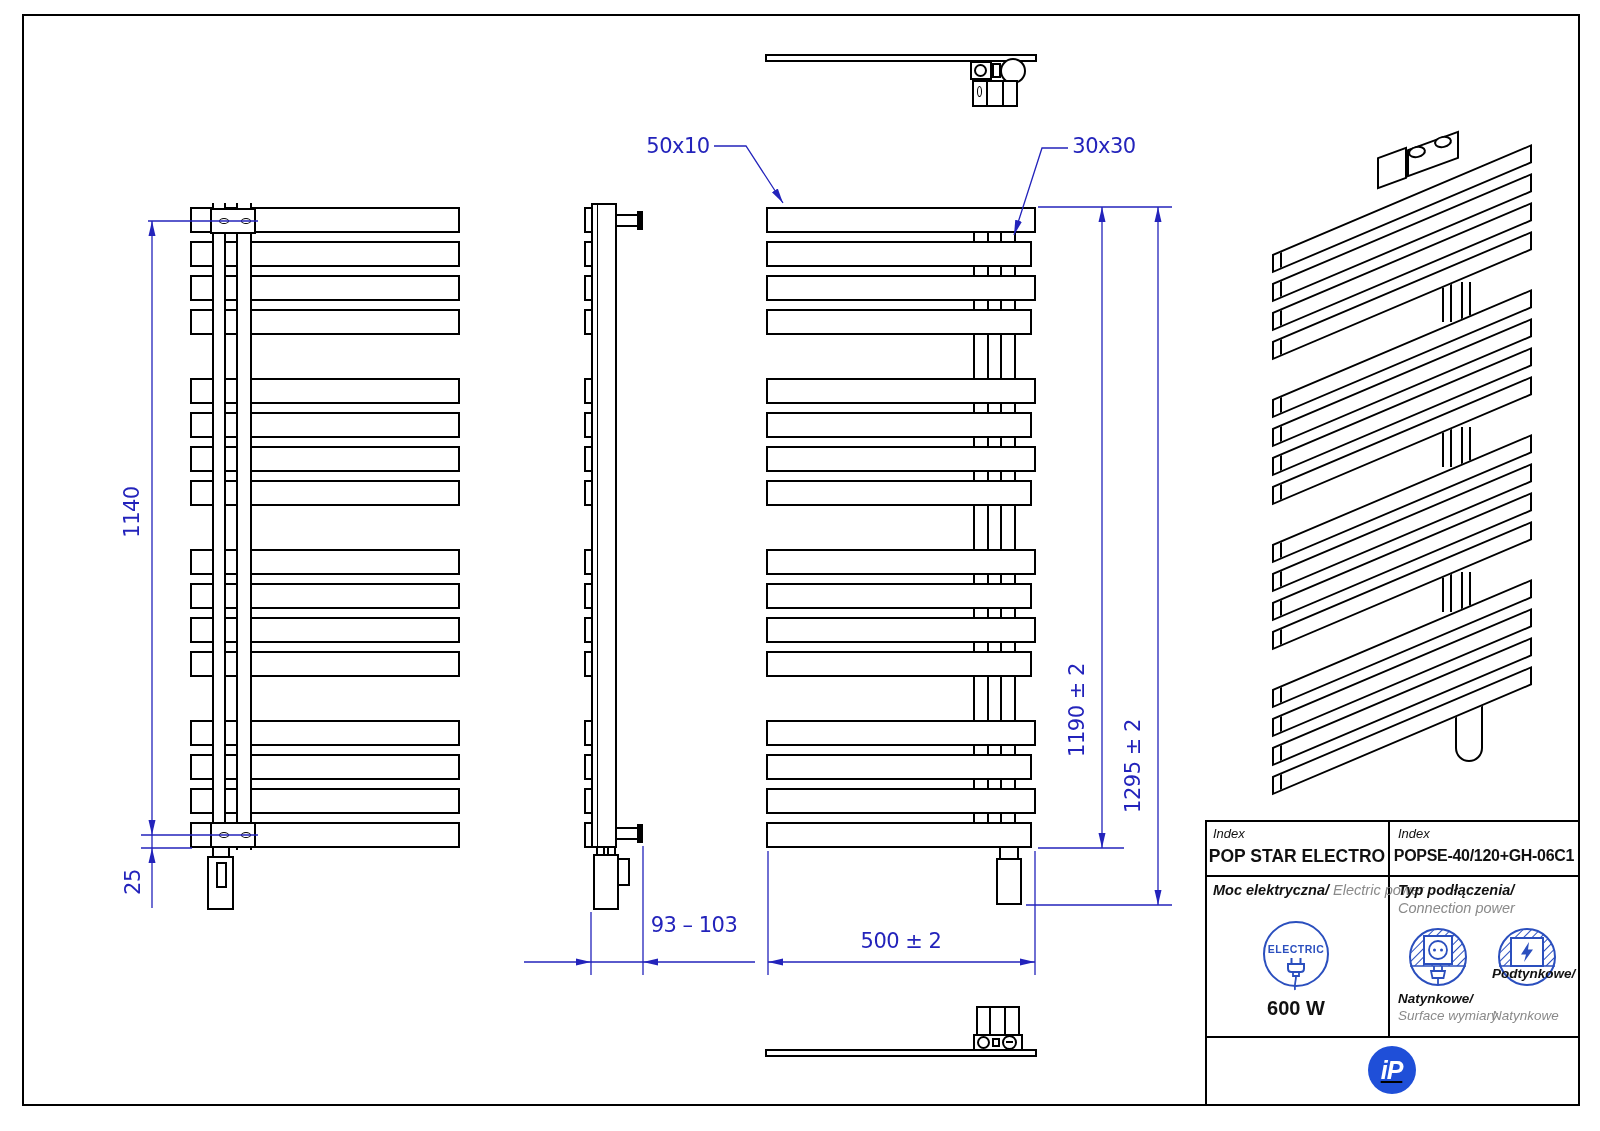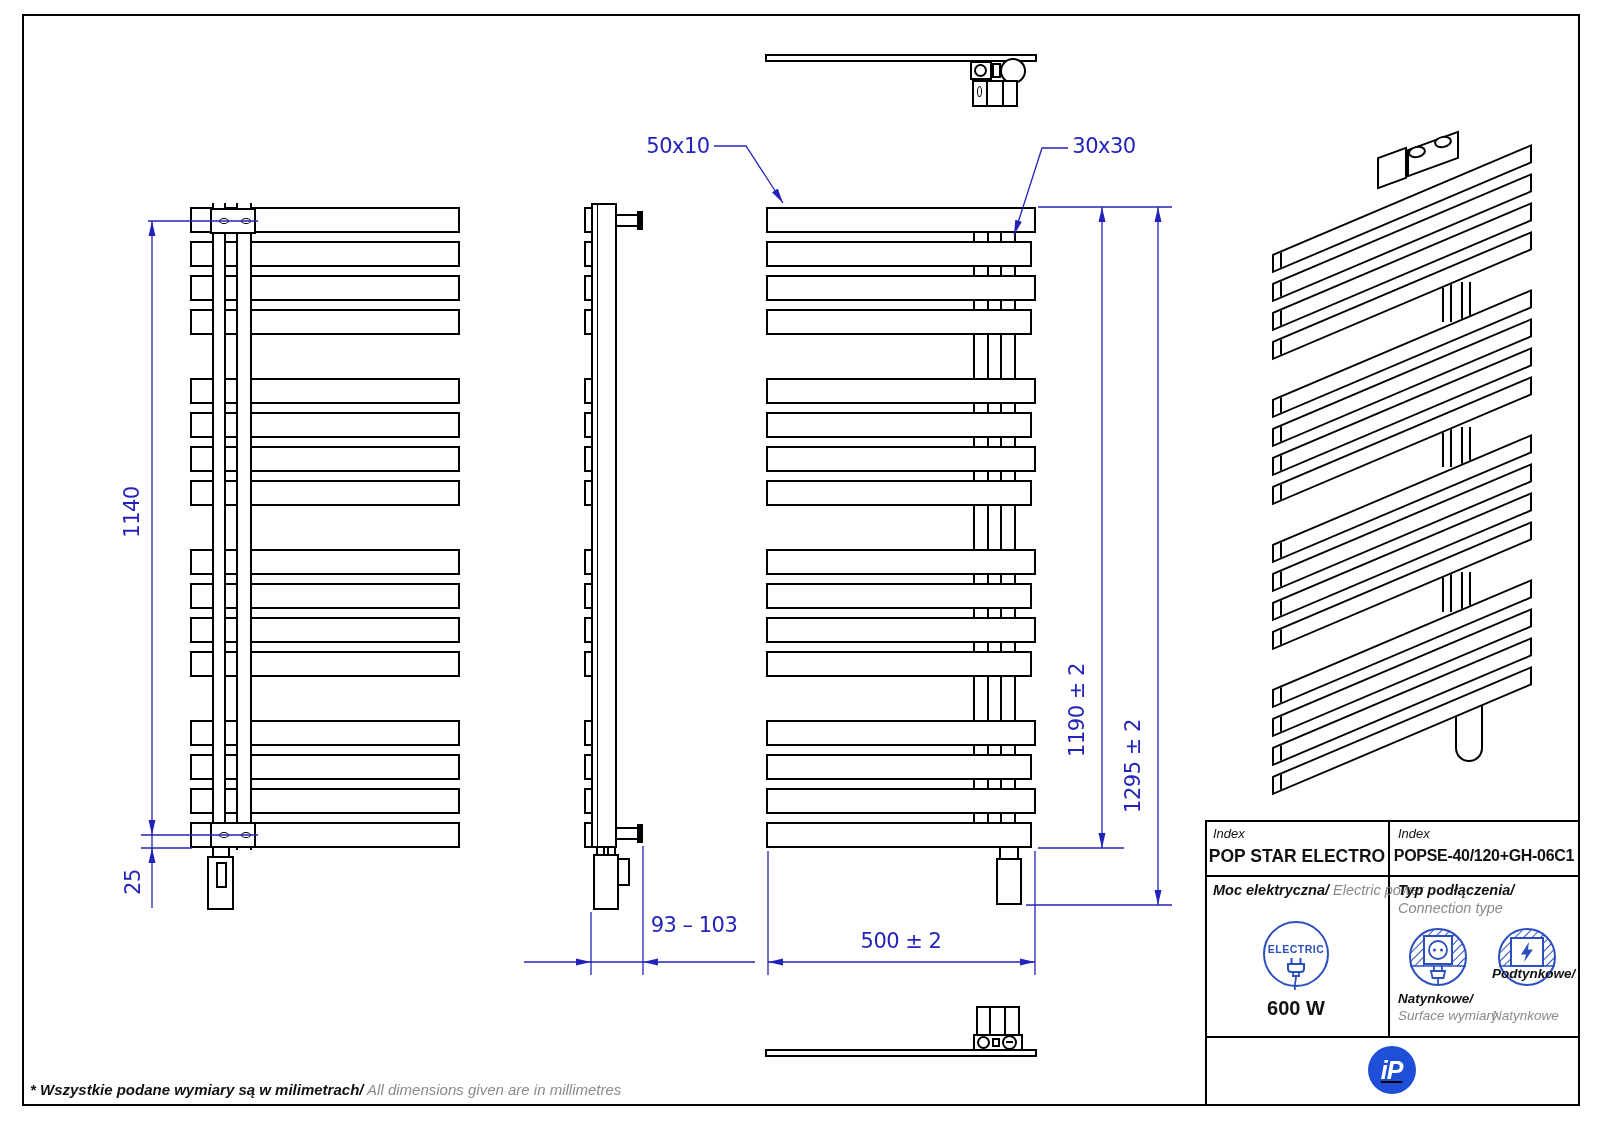--- a/index.html
+++ b/index.html
@@ -300,21 +300,21 @@
       <path class="icb" d="M34 52 h16 v4.5 q0 3.5 -3.5 3.5 h-9 q-3.5 0 -3.5 -3.5 z" stroke-width="2"></path>
       <path class="icb" d="M39 60 h6 v4 h-6 z" stroke-width="1.8"></path>
       <path class="icb" d="M42 64 c0 6 -2 8 -1 14" stroke-width="1.8"></path>
     </svg>
     <div class="val-bold" style="left:1246px;top:997px;width:100px;font-size:20px;">600 W</div>
 
     <div class="hdr" style="left:1398px;top:882px;">
       <span class="pl">Typ podłączenia/</span>
     </div>
     <div class="hdr" style="left:1398px;top:900px;">
-      <span class="en">Connection type</span>
+      <span class="en">Connection power</span>
     </div>
 
     <svg style="position:absolute;left:1405px;top:924px;" width="66" height="66" viewBox="0 0 66 66">
       <defs>
         <pattern id="h1" patternUnits="userSpaceOnUse" width="6" height="6" patternTransform="rotate(45)">
           <line x1="0" y1="0" x2="0" y2="6" stroke="#2b4fbe" stroke-width="2"></line>
         </pattern>
         <clipPath id="c1">
             <circle cx="33" cy="33" r="28"></circle>
           </clipPath>
@@ -355,24 +355,20 @@
     <div class="icon-lbl" style="left:1492px;top:966px;">Podtynkowe/</div>
     <div class="icon-sub" style="left:1492px;top:1008px;">Natynkowe</div>
 
     <div id="logo-row">
       <div id="logo-circle">
         <span>iP</span>
       </div>
     </div>
   </div>
 
-  <div id="footer">
-    <span class="pl">* Wszystkie podane wymiary są w milimetrach/</span>
-    <span class="en">All dimensions given are in millimetres</span>
-  </div>
 
   <svg id="dim-svg" width="1600" height="1131" viewBox="0 0 1600 1131">
     <defs>
       <marker id="arr" markerUnits="userSpaceOnUse" markerWidth="16" markerHeight="9" refX="15" refY="4.5" orient="auto-start-reverse">
         <path class="arrhead" d="M0,1 L15,4.5 L0,8 Z"></path>
       </marker>
     </defs>
 
     <path d="M148 221 H258"></path>
     <path d="M141 835 H258"></path>

